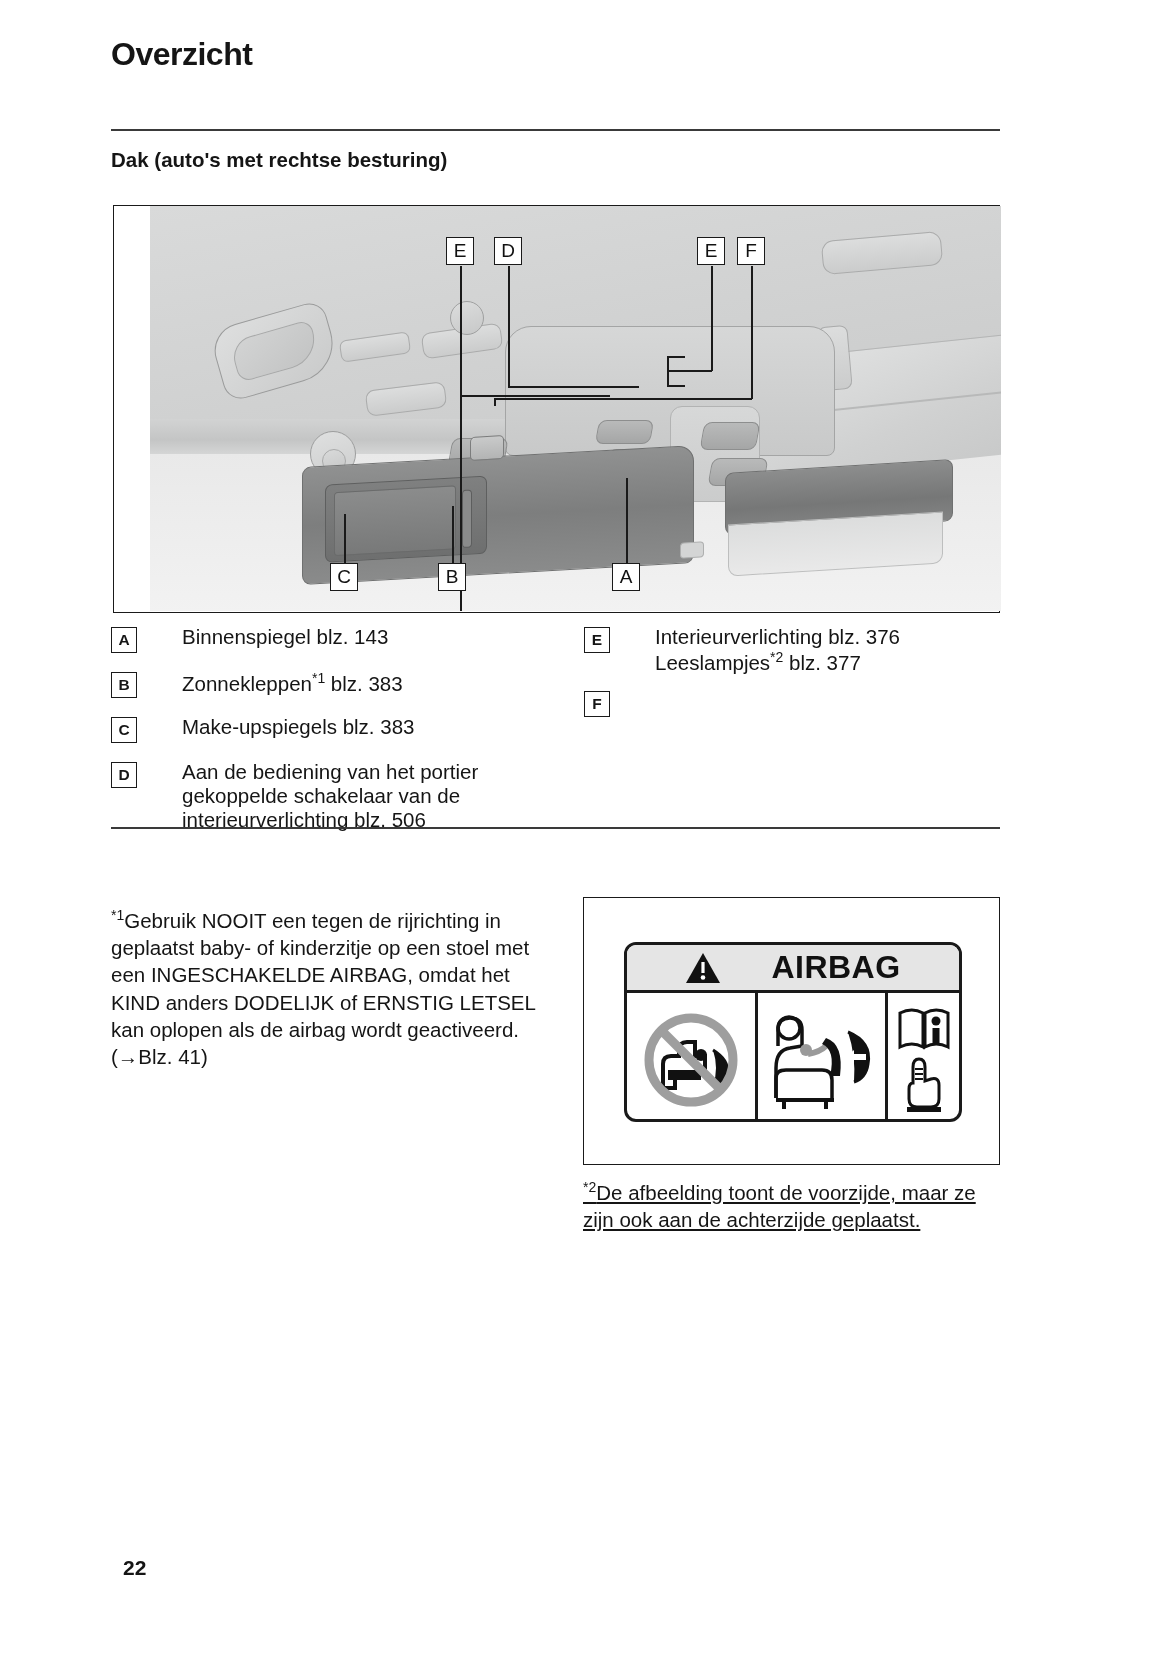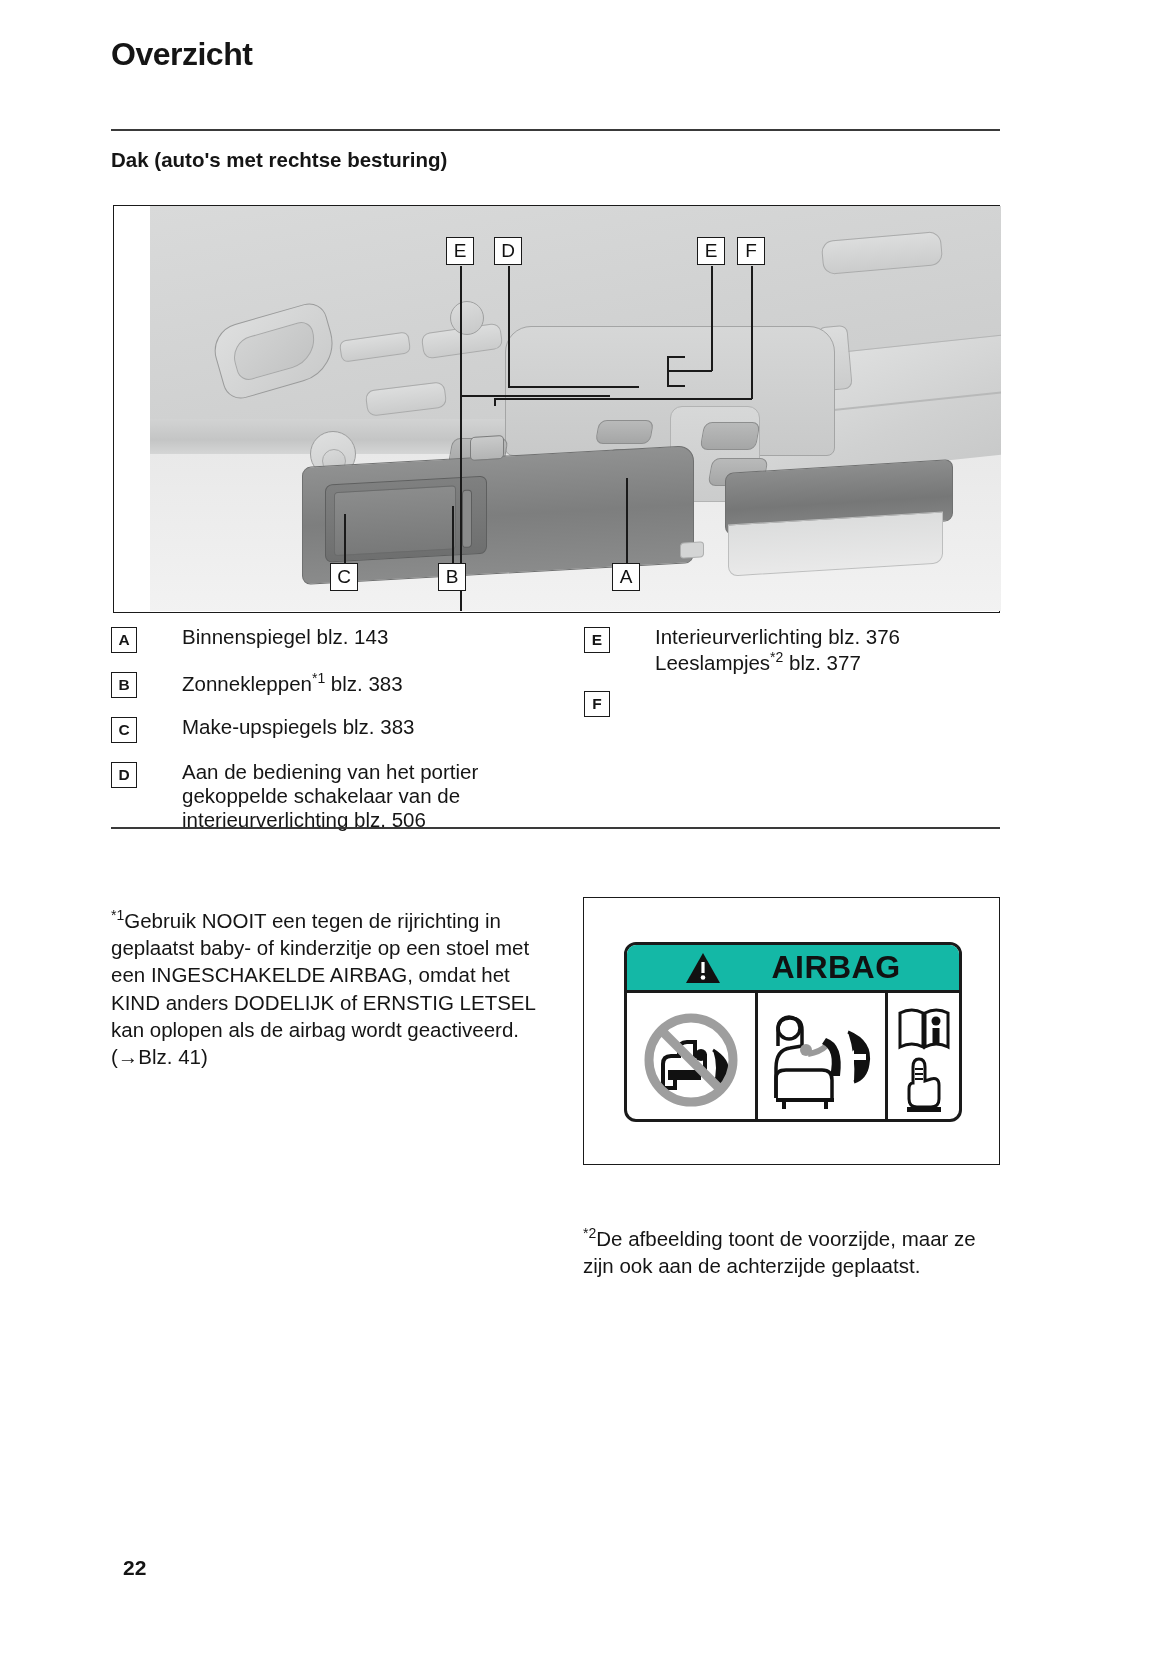--- a/index.html
+++ b/index.html
@@ -192,36 +192,36 @@
     background:#3a3a3a;
   }
 
   
   .fn1 {
     position:absolute; left:111px; top:862px; width:430px;
     font-size:20.5px; line-height:1.33;margin-top:44px;
   }
   .fn1 .sup { font-size:14px; vertical-align:super; }
   .fn2 {
-    position:absolute; left:583px; top:1224px; width:420px;
-    font-size:20.5px; line-height:1.33;
+    position:absolute; left:583px; top:1178px; width:420px;
+    font-size:20.5px; line-height:1.33;text-decoration:underline;
   }
   .fn2 .sup { font-size:14px; vertical-align:super; }
 
   
   .airbag-frame {
     position:absolute; left:583px; top:897px; width:417px; height:268px;
     border:1.5px solid #1a1a1a; background:#fff;
   }
   .airbag-label {
     position:absolute; left:40px; top:44px; width:338px; height:180px;
     border:3px solid #1a1a1a; border-radius:12px; background:#fff; overflow:hidden;
   }
   .ab-head {
-    height:48px; background:#14b8a6; border-bottom:3px solid #1a1a1a;
+    height:48px; background:#e5e5e5; border-bottom:3px solid #1a1a1a;
     display:flex; align-items:center; justify-content:center; gap:50px;
     border-radius:7px 7px 0 0;
   }
   .ab-warn-tri { width:36px; height:32px; }
   .ab-title { font-size:32px; font-weight:700; letter-spacing:0.5px; color:#111;
               font-family:"Liberation Sans", sans-serif; }
   .ab-body { display:flex; height:129px; }
   .ab-cell { flex:1; position:relative; display:flex; align-items:center; justify-content:center; }
   .ab-cell + .ab-cell { border-left:3px solid #1a1a1a; }
   .ab-cell.narrow { flex:0 0 74px; flex-direction:column; gap:2px; }

